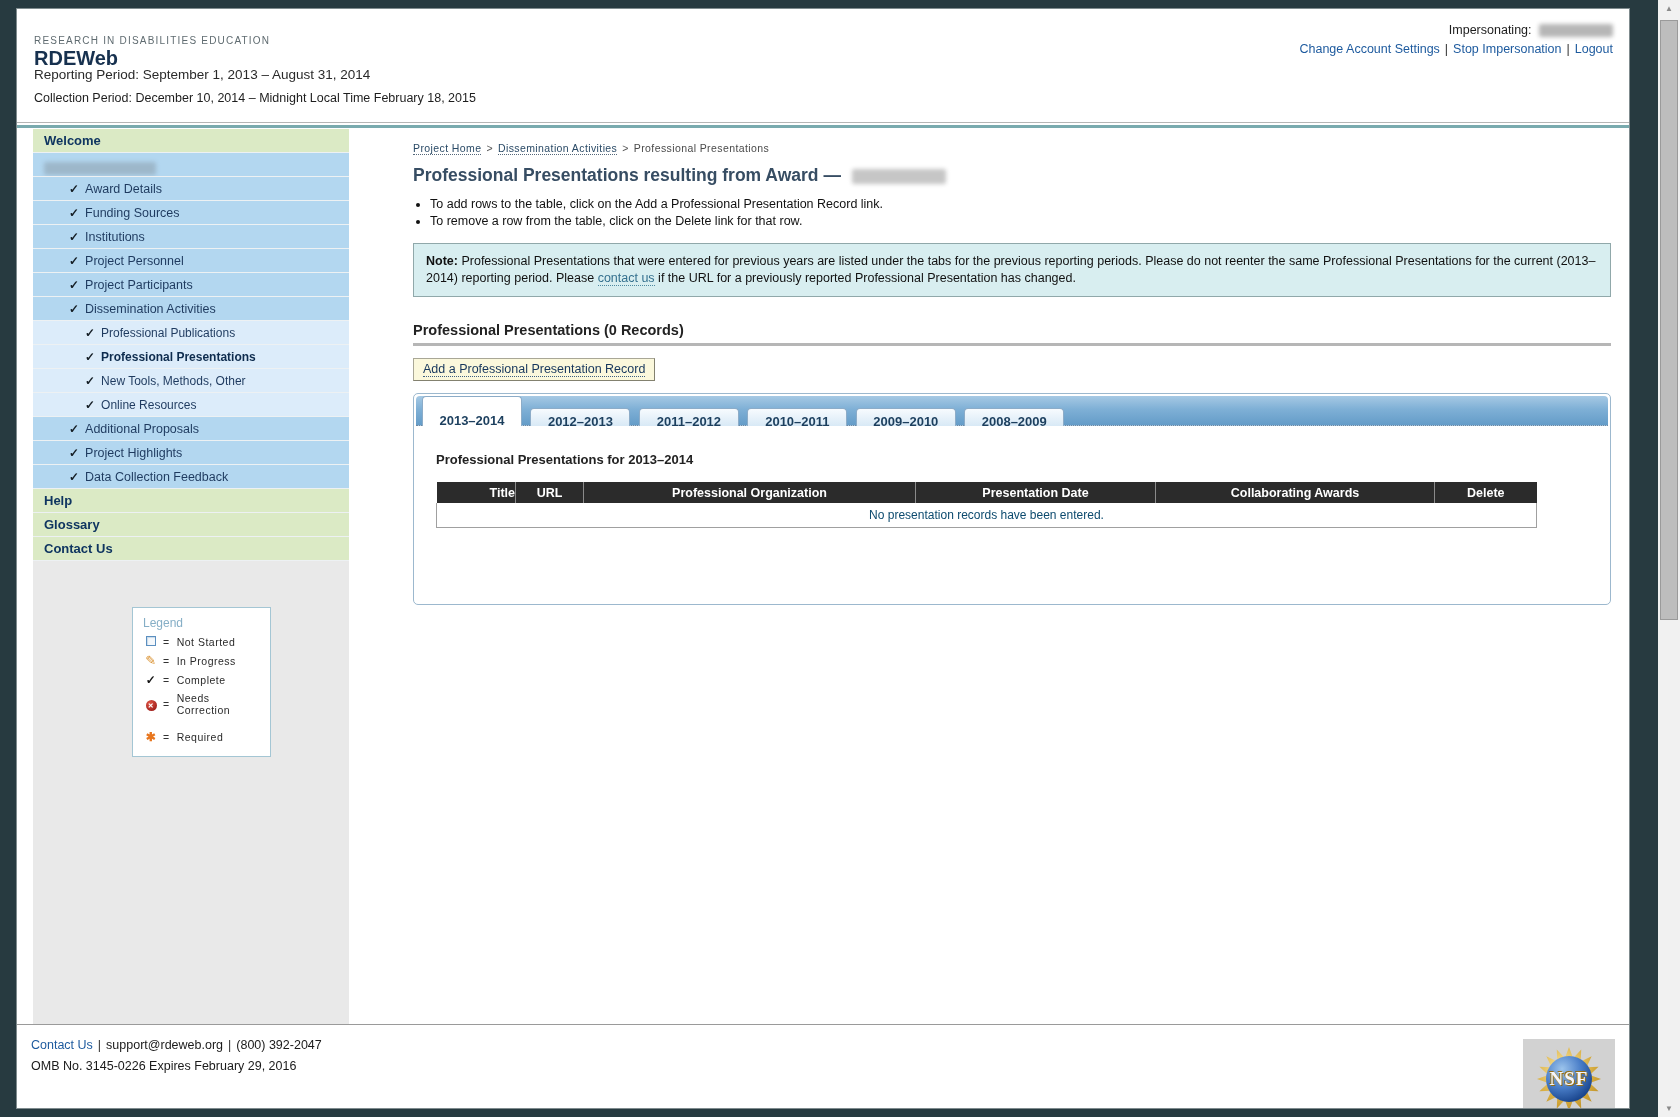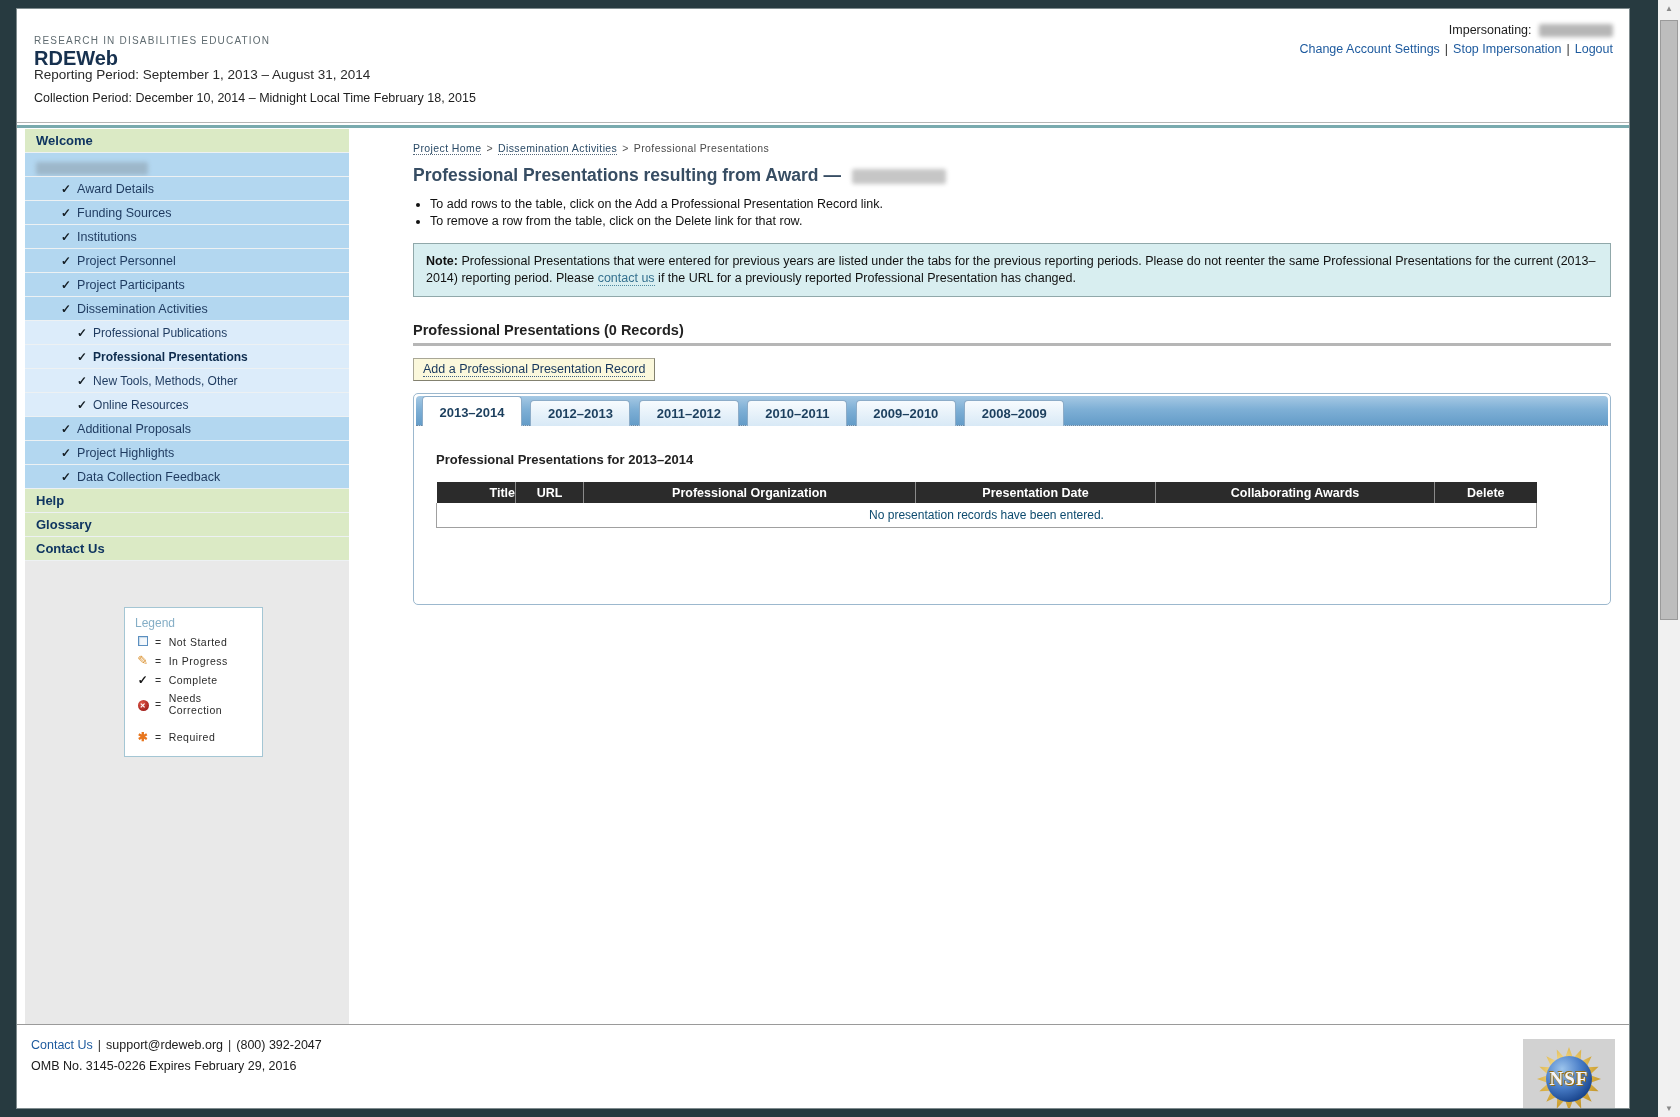--- a/index.html
+++ b/index.html
@@ -24,21 +24,21 @@
   .hd a, .lnk { color:#1d5a9e; text-decoration:none; cursor:pointer; }
   .blur-redact { display:inline-block; vertical-align:middle; background:#b6b6b6;
                  border-radius:2px; filter:blur(2px); }
   .hd .blur-redact { width:74px; height:13px; margin-left:4px; }
   .sep { color:#333; margin:0 5px; }
 
   .teal-rule { height:3px; background:#79aaae; margin-top:2px; }
 
   
   .bd { position:absolute; top:120px; left:0; right:0; bottom:84px; }
-  .sidebar { position:absolute; left:8px; top:0; bottom:0; width:331px;
+  .sidebar { position:absolute; left:16px; top:0; bottom:0; width:331px;
              background:#e9e9e9; border-right:1px solid #8fb2b4; }
   .nav-row { height:24px; line-height:24px; border-bottom:1px solid #edf1f3;
              white-space:nowrap; overflow:hidden; cursor:pointer; }
   .nav-section { background:#dbeac5; color:#0f3560; font-weight:bold; font-size:13px; padding-left:11px; }
   .nav-award { background:#b3d7f0; padding-left:11px; }
   .nav-award .blur-redact { width:112px; height:13px; margin-top:5px; background:#9db7ca; }
   .nav-item { background:#b3d7f0; color:#1e3a5f; font-size:12.5px; padding-left:36px; }
   .nav-subitem { background:#dcecfa; color:#1e3a5f; font-size:12px; padding-left:52px; }
   .nav-active { font-weight:bold; color:#0e2c4e; }
   .chk { font-weight:bold; color:#141d24; margin-right:6px; font-size:12px; }
@@ -86,22 +86,22 @@
 
   
   .panel { margin-top:12px; border:1px solid #9cb8ce; border-radius:5px; background:#fff;
            height:212px; padding:2px; }
   .tabstrip { height:30px; border-radius:4px 4px 0 0; position:relative;
               background:linear-gradient(#a6c9e4 0%, #7fb0d6 45%, #649cc8 100%);
               border-bottom:1px dotted #6e87a0; padding-left:4px; }
   .tab { display:inline-block; width:100px; text-align:center; vertical-align:bottom;
          margin:4px 2px 0 2px; padding:5px 0 4px 0; font-size:13px; font-weight:bold; color:#1c3f5e;
          background:linear-gradient(#f7fbfe, #d8e9f6); border:1px solid #8cacc8; border-bottom:none;
-         border-radius:4px 4px 0 0; cursor:pointer; height:26px; }
-  .tab-active { background:#fff; height:30px; margin-top:0; padding-top:8px; }
+         border-radius:4px 4px 0 0; cursor:pointer; height:18px; }
+  .tab-active { background:#fff; height:30px; margin-top:0; padding-top:16px; }
   .panel-title { margin:26px 0 0 20px; font-size:13px; font-weight:bold; color:#222; }
 
   .ptable { margin:15px 0 0 20px; border-collapse:collapse; table-layout:fixed; width:1100px; }
   .ptable th { background:#2b2b2b; color:#fff; font-size:12.5px; font-weight:bold;
                height:21px; border-right:1px solid #8a8a8a; text-align:center; }
   .ptable th:last-child { border-right:none; }
   .ptable th.col-title { text-align:right; padding-left:8px; }
   .ptable td { border:1px solid #a0a0a0; border-top:none; height:24px;
                text-align:center; font-size:12px; color:#0c4a6e; }
 

